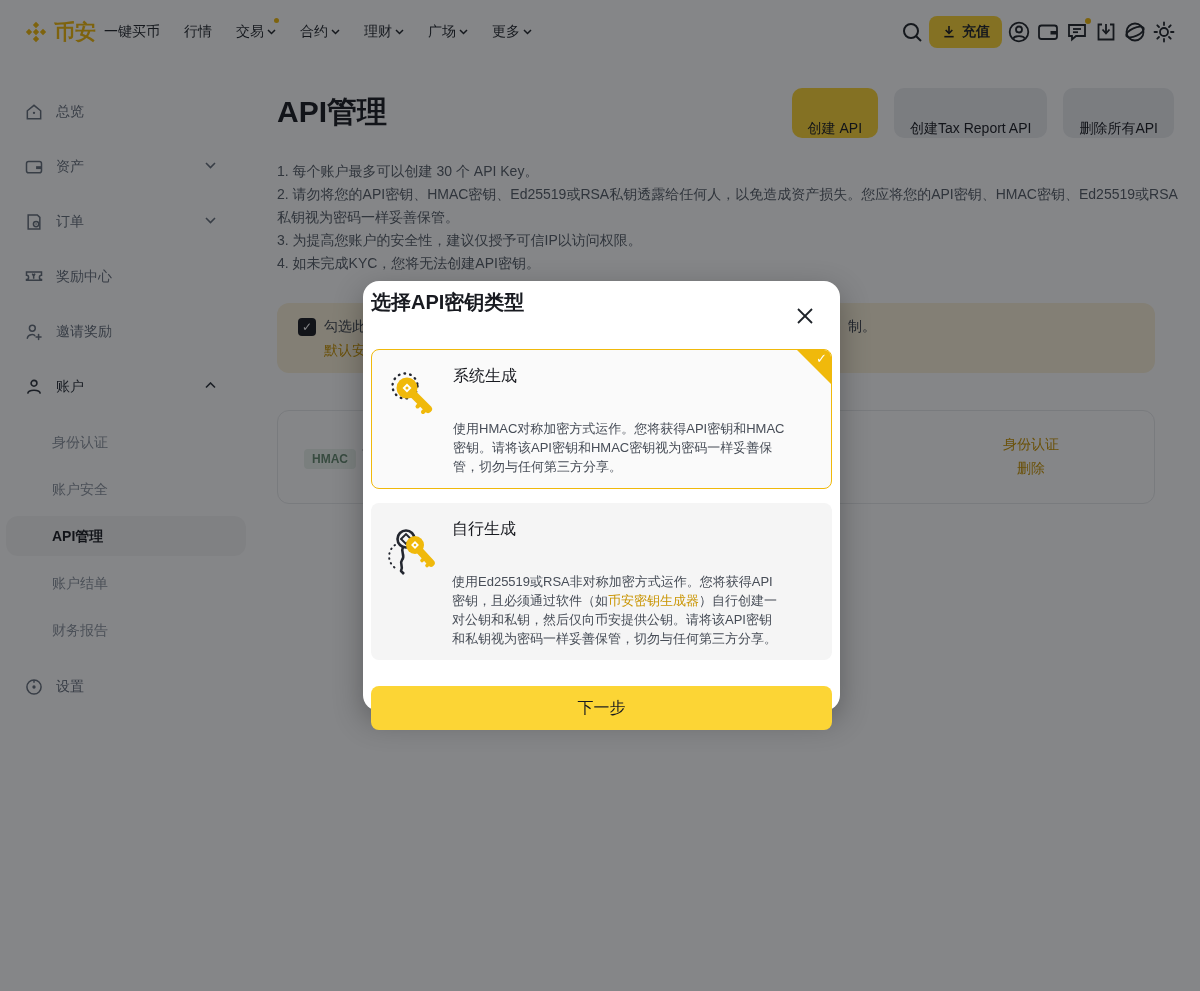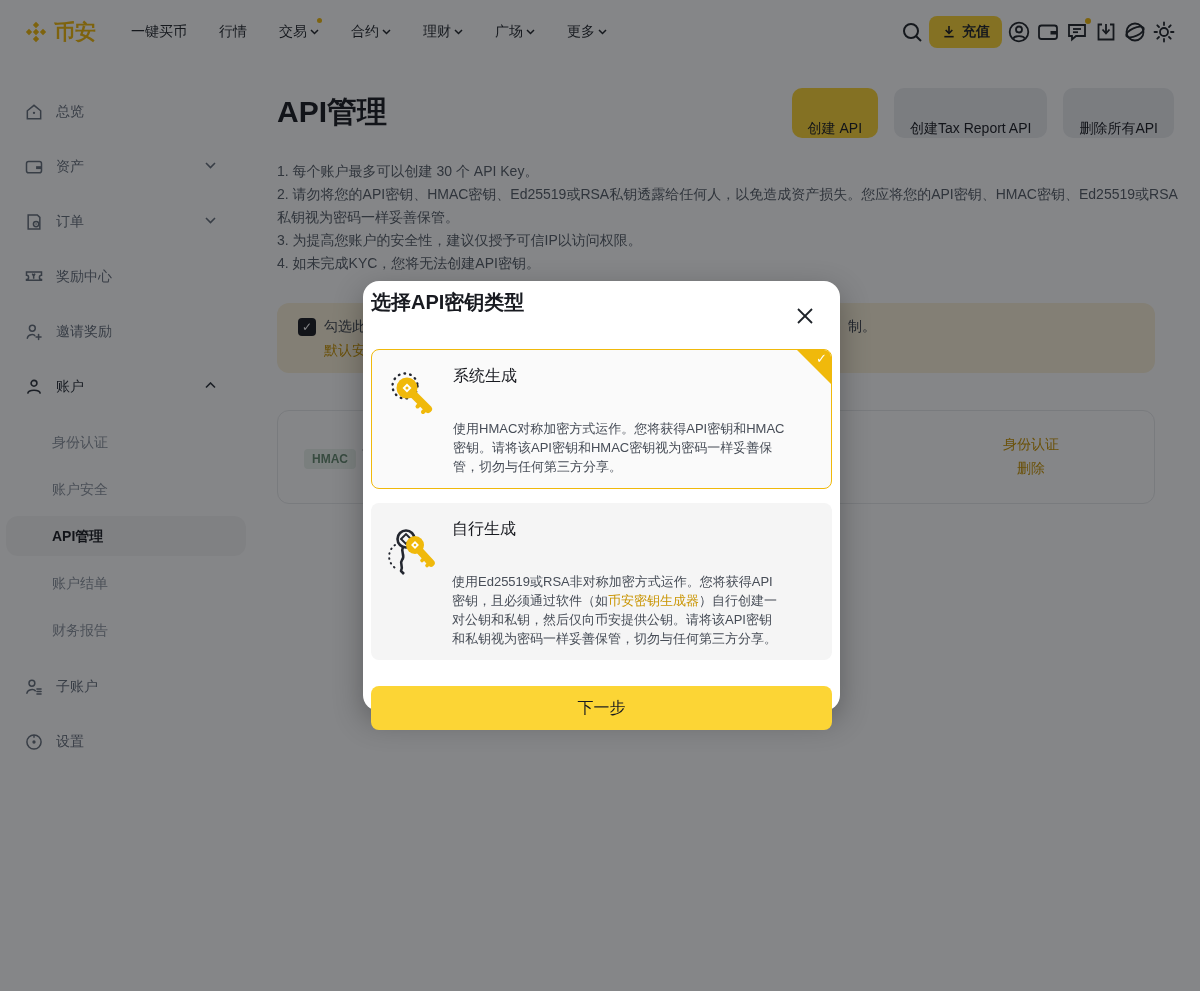--- a/index.html
+++ b/index.html
@@ -9,21 +9,21 @@
     font-family:"Liberation Sans","DejaVu Sans",sans-serif;
     color:#1E2329;
   }
   svg { display:block; }
 
   
   .topnav { position:absolute; top:0; left:0; right:0; height:64px;
     display:flex; align-items:center; padding:0 24px; background:#fff; z-index:10; }
   .logo { display:flex; align-items:center; gap:6px; cursor:pointer; }
   .logo-text { color:#F0B90B; font-size:21px; font-weight:700; }
-  .nav-links { display:flex; margin-left:35px; gap:32px; font-size:14px; font-weight:500; }
+  .nav-links { display:flex; margin-left:8px; gap:24px; font-size:14px; font-weight:500; }
   .nav-item { display:flex; align-items:center; gap:3px; position:relative; cursor:pointer; white-space:nowrap; }
   .nav-dot { position:absolute; top:-5px; right:-3px; width:5px; height:5px; background:#F0B90B; border-radius:50%; }
   .nav-right { margin-left:auto; display:flex; align-items:center; gap:5px; }
   .icon-btn { width:24px; height:24px; cursor:pointer; position:relative; }
   .deposit-btn { display:flex; align-items:center; gap:5px; background:#FCD535;
     border-radius:8px; height:32px; padding:0 12px; font-size:14px; font-weight:700; cursor:pointer; }
   .chat-dot { position:absolute; top:-2px; right:-2px; width:6px; height:6px; background:#F0B90B; border-radius:50%; }
 
   
   .sidebar { position:absolute; top:64px; left:0; width:260px; bottom:0;
@@ -265,30 +265,20 @@
   </div>
 
   <div class="side-sub"><span>身份认证</span></div>
   <div class="side-sub"><span>账户安全</span></div>
   <div class="side-sub active"><span>API管理</span></div>
   <div class="side-sub"><span>账户结单</span></div>
   <div class="side-sub"><span>财务报告</span></div>
 
   <div class="side-gap"></div>
   <div class="side-item">
-    <svg width="20" height="20" viewBox="0 0 24 24" fill="none" stroke="currentColor" stroke-width="1.8" stroke-linecap="round">
-      <circle cx="9.5" cy="7.5" r="3.5"></circle>
-        <path d="M3.5 19.5 C4 14.5 12 14.2 13.5 16.5"></path>
-      <line x1="15.5" y1="14.5" x2="20.5" y2="14.5"></line>
-        <line x1="15.5" y1="17.5" x2="20.5" y2="17.5"></line>
-        <line x1="15.5" y1="20.5" x2="20.5" y2="20.5"></line>
-    </svg>
-    <span class="lbl">子账户</span>
-  </div>
-  <div class="side-item">
     <svg width="20" height="20" viewBox="0 0 24 24" fill="none" stroke="currentColor" stroke-width="1.8">
       <circle cx="12" cy="12" r="8.5"></circle>
         <circle cx="12" cy="12" r="2" fill="currentColor" stroke="none"></circle>
         <line x1="12" y1="3.5" x2="12" y2="7"></line>
     </svg>
     <span class="lbl">设置</span>
   </div>
 </aside>
 
 <main class="main">

